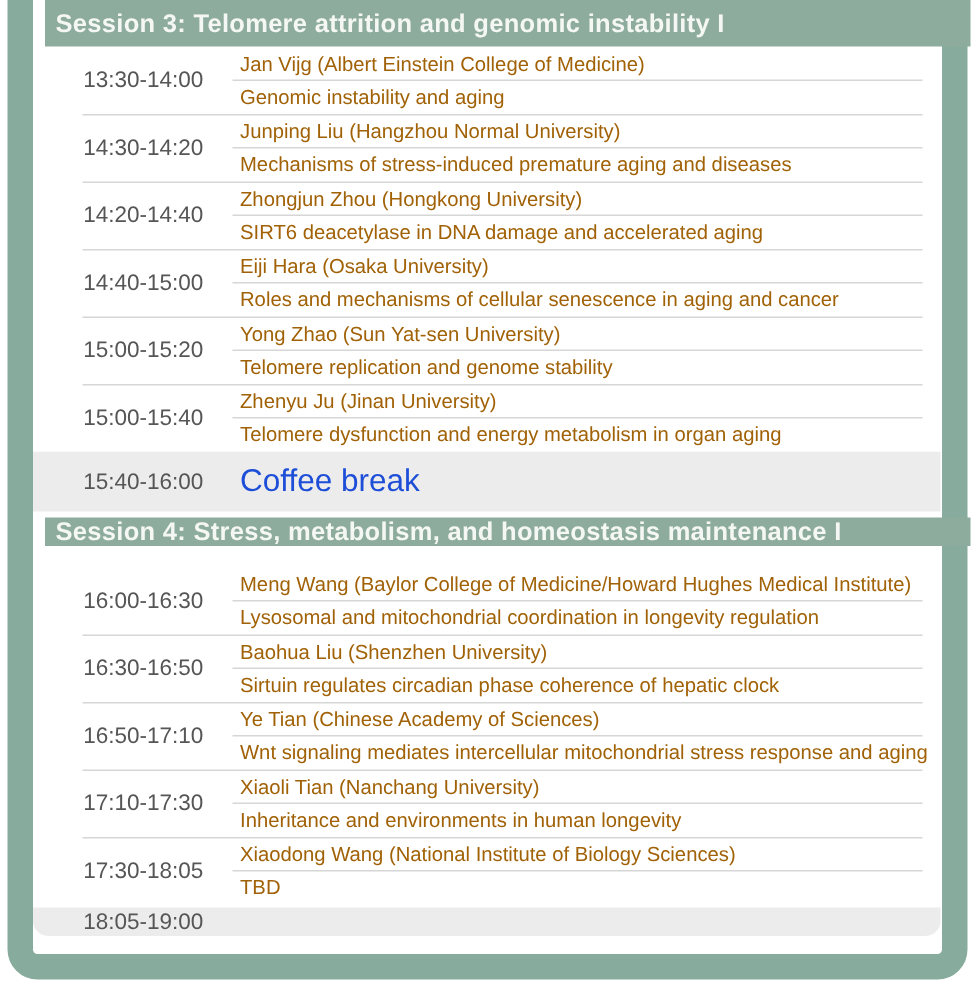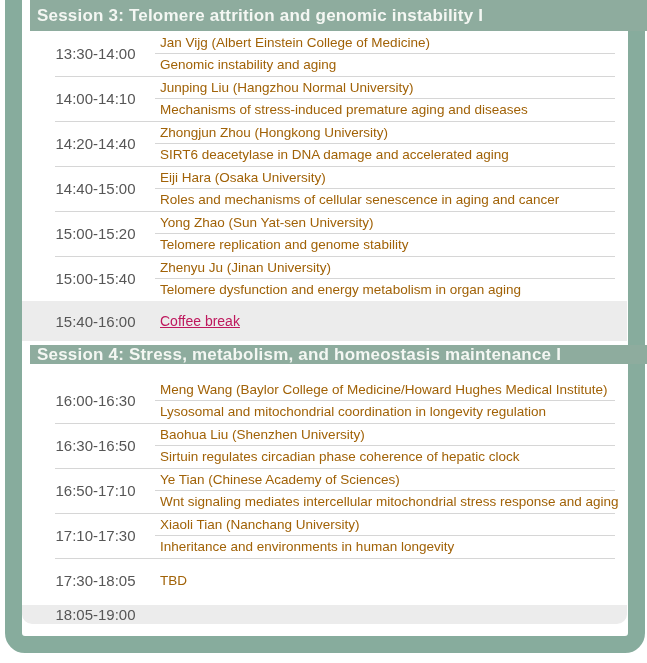--- a/index.html
+++ b/index.html
@@ -48,21 +48,21 @@
   }
   .talk-title{
     height:22px;display:flex;align-items:center;padding-left:5px;
     color:#a16207;font-size:13.5px;white-space:nowrap;overflow:visible;
   }
   .break-row{
     display:flex;background:#ececec;
   }
   .break-row .break-label{
     display:flex;align-items:center;padding-left:5px;
-    color:#be185d;font-size:14px;white-space:nowrap;text-decoration:underline;
+    color:#1d4ed8;font-size:21px;white-space:nowrap;
   }
   .coffee{height:40px;}
   .dinner{height:19px;border-radius:0 0 10px 10px;}
 </style>
 </head>
 <body>
 
 <div class="frame"></div>
 
 <div class="band band1">
@@ -76,21 +76,21 @@
   <div class="spacer31"></div>
 
   <div class="trow">
     <div class="time">13:30-14:00</div>
     <div class="cell">
       <div class="speaker">Jan Vijg (Albert Einstein College of Medicine)</div>
       <div class="talk-title">Genomic instability and aging</div>
     </div>
   </div>
   <div class="trow">
-    <div class="time">14:00-14:10</div>
+    <div class="time">14:30-14:20</div>
     <div class="cell">
       <div class="speaker">Junping Liu (Hangzhou Normal University)</div>
       <div class="talk-title">Mechanisms of stress-induced premature aging and diseases</div>
     </div>
   </div>
   <div class="trow">
     <div class="time">14:20-14:40</div>
     <div class="cell">
       <div class="speaker">Zhongjun Zhou (Hongkong University)</div>
       <div class="talk-title">SIRT6 deacetylase in DNA damage and accelerated aging</div>
@@ -149,20 +149,21 @@
   <div class="trow">
     <div class="time">17:10-17:30</div>
     <div class="cell">
       <div class="speaker">Xiaoli Tian (Nanchang University)</div>
       <div class="talk-title">Inheritance and environments in human longevity</div>
     </div>
   </div>
   <div class="trow">
     <div class="time">17:30-18:05</div>
     <div class="cell">
+      <div class="speaker">Xiaodong Wang (National Institute of Biology Sciences)</div>
       <div class="talk-title">TBD</div>
     </div>
   </div>
 
   <div class="spacer2"></div>
 
   <div class="break-row dinner">
     <div class="time">18:05-19:00</div>
   </div>
 </div>

